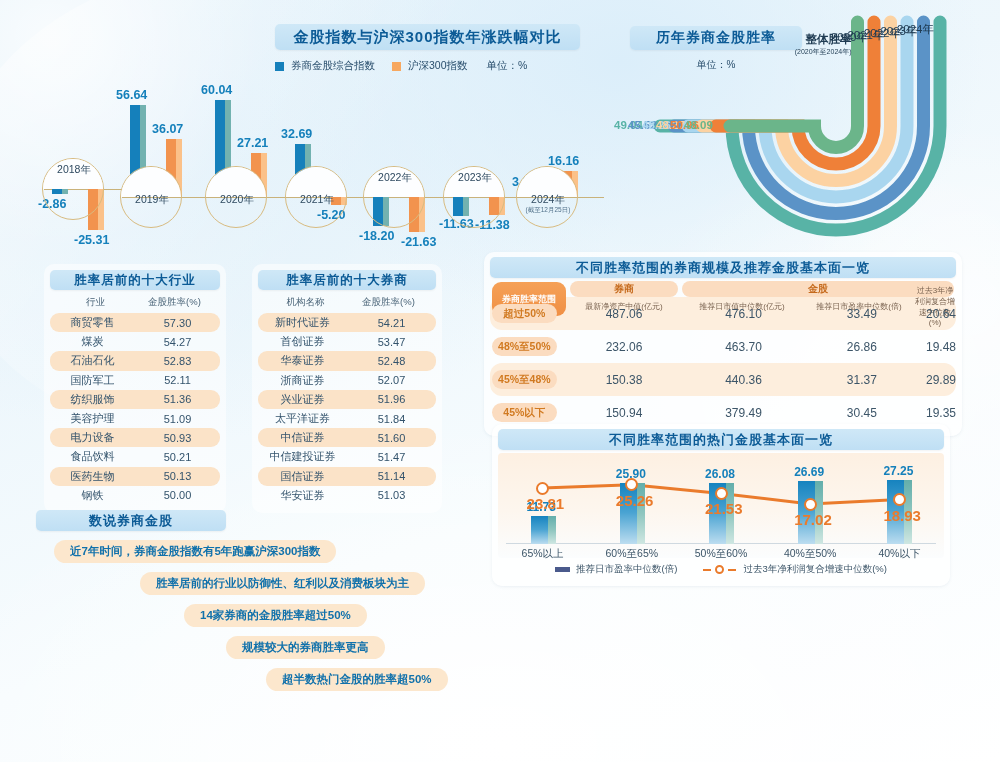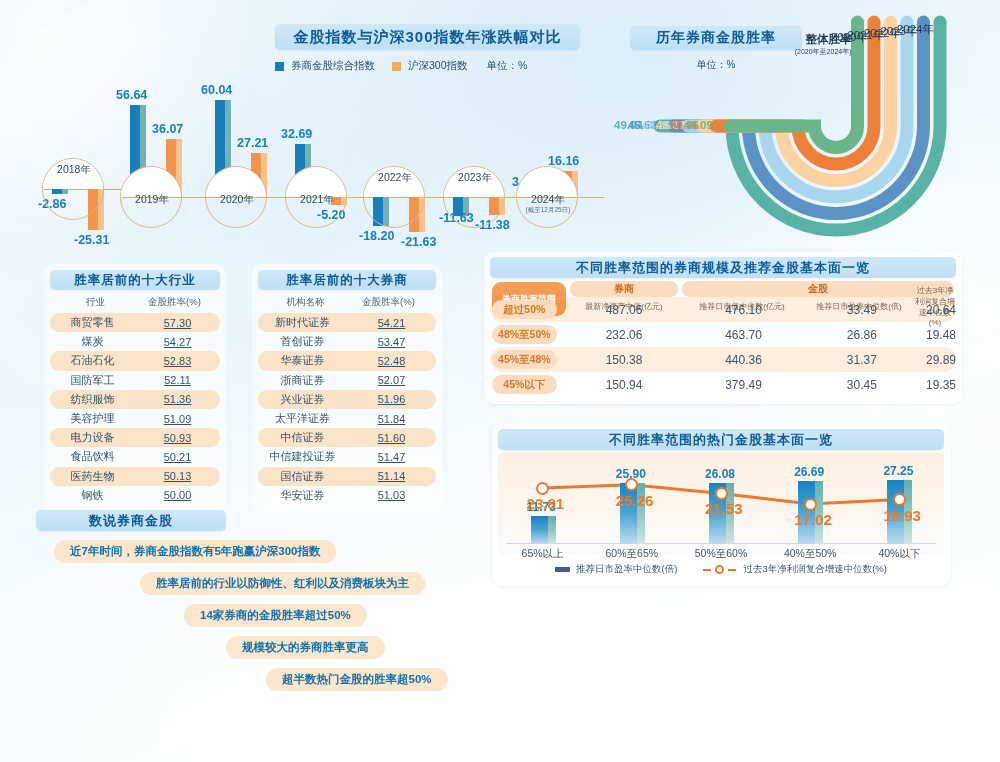--- a/index.html
+++ b/index.html
@@ -72,37 +72,37 @@
 
   
   .ltable{position:absolute;background:rgba(255,255,255,.55);border-radius:10px;padding:6px 6px 8px;}
   .ltable .pill-title{width:100%;height:20px;font-size:12.5px;margin-bottom:3px;}
   .lt-head{display:flex;font-size:9.5px;color:#4a6478;padding:3px 6px 4px;}
   .lt-head span:first-child{width:50%;text-align:center;}
   .lt-head span:last-child{width:50%;text-align:center;}
   .lt-row{display:flex;font-size:11px;color:#33536c;height:19.2px;align-items:center;border-radius:9px;}
   .lt-row.odd{background:#fbe3c8;}
   .lt-row span:first-child{width:50%;text-align:center;}
-  .lt-row span:last-child{width:50%;text-align:center;text-decoration:underline;}
+  .lt-row span:last-child{width:50%;text-align:center;}
 
   
   #rtable{position:absolute;left:484px;top:252px;width:466px;
     background:rgba(255,255,255,.72);border-radius:10px;padding:5px 6px 7px;
     box-shadow:0 1px 3px rgba(120,150,175,.12);}
   #rtable .pill-title{width:100%;height:21px;font-size:13px;margin-bottom:3px;}
   .rt-h1{display:flex;align-items:stretch;height:16px;}
   .rt-corner{width:74px;display:flex;align-items:center;justify-content:center;
     background:linear-gradient(180deg,#f5a158,#f08f44);color:#fff;font-size:9px;font-weight:bold;
     border-radius:9px;margin:1px 2px;}
   .rt-g1{width:108px;background:#fbdcc0;border-radius:8px;margin:0 2px;
     display:flex;align-items:center;justify-content:center;font-size:10px;color:#c56a1c;font-weight:bold;}
   .rt-g2{flex:1;background:#fbdcc0;border-radius:8px;margin:0 2px;
     display:flex;align-items:center;justify-content:center;font-size:10px;color:#c56a1c;font-weight:bold;}
   .rt-sub{font-size:8px;color:#7a6350;text-align:center;}
-  .rt-row{display:flex;align-items:center;height:25px;gap:16px;}
+  .rt-row{display:flex;align-items:center;height:33px;gap:16px;}
   .rt-row.odd{background:#fdeedd;border-radius:12px;}
   .rt-key{width:74px;margin:0 2px;height:19px;border-radius:10px;background:#fbdcc0;
     display:flex;align-items:center;justify-content:center;font-size:10.5px;color:#d17a21;font-weight:bold;}
   .rt-c{text-align:center;font-size:12px;color:#3c5568;}
 
   
   #chart3{position:absolute;left:492px;top:424px;width:458px;height:162px;
     background:rgba(255,255,255,.7);border-radius:10px;
     box-shadow:0 1px 3px rgba(120,150,175,.12);}
   #c3-title{position:absolute;left:6px;top:5px;width:446px;height:21px;font-size:13px;}
@@ -223,21 +223,21 @@
           <div class="half"></div>
         </div>
         <div class="ylabel" style="left: -15px; top: 157px;"><span>2022年</span></div>
       </div>
       <div class="ygroup" style="left: 435px; top: 0px;">
         <div class="zeroline" style="top: 183px;"></div>
         <div class="bar b-blue" style="left: 8px; height: 18.8406px; top: 183px;">
           <div class="face"></div>
           <div class="side"></div>
         </div>
-        <div class="vlabel blue" style="left: -6px; top: 197px;">-11.63</div>
+        <div class="vlabel blue" style="left: -6px; top: 203px;">-11.63</div>
         <div class="bar b-or" style="left: 44px; height: 18.4356px; top: 183px;">
           <div class="face"></div>
           <div class="side"></div>
         </div>
         <div class="vlabel orange" style="left: 30px; top: 204.436px;">-11.38</div>
         <div class="ycircle" style="left: -2px; top: 152px;">
           <div class="half"></div>
         </div>
         <div class="ylabel" style="left: -15px; top: 157px;"><span>2023年</span></div>
       </div>

